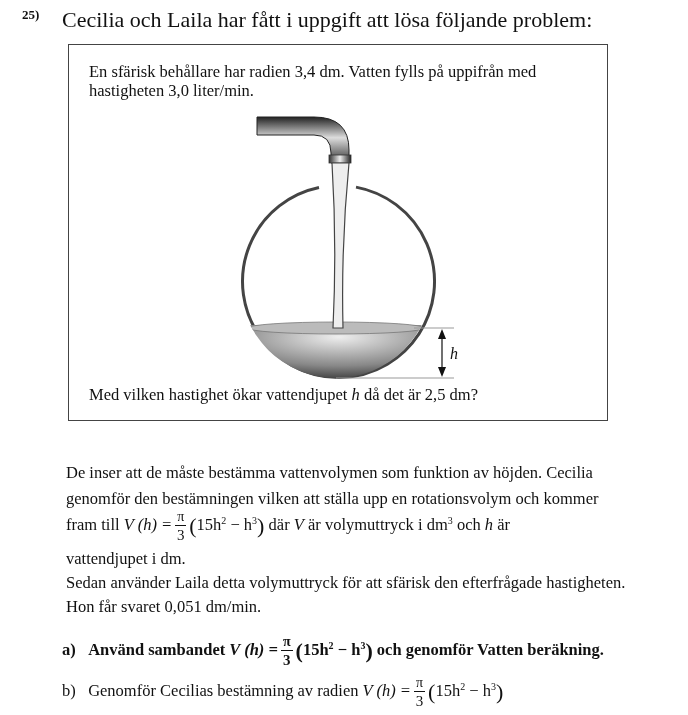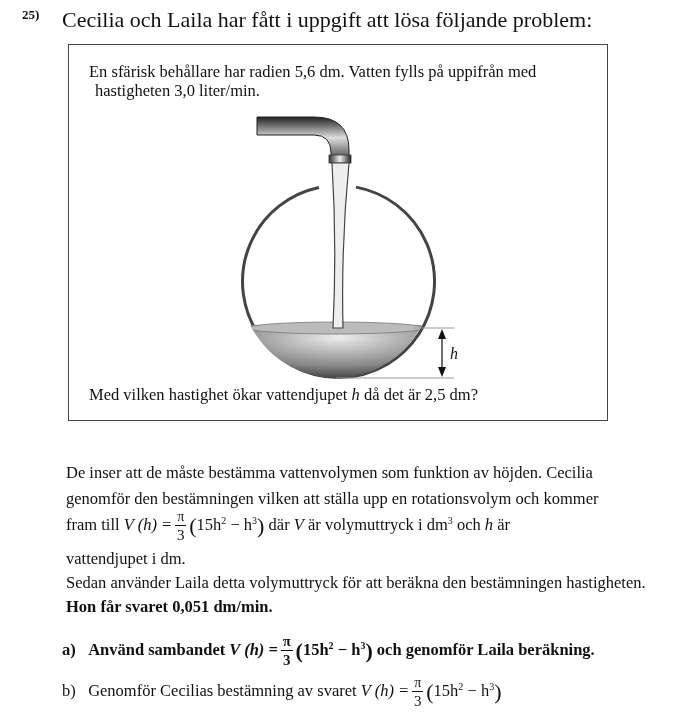--- a/index.html
+++ b/index.html
@@ -5,40 +5,40 @@
   html, body { margin:0; padding:0; background:#fff; }
   body { width:688px; height:715px; position:relative; overflow:hidden;
          font-family:"Liberation Serif", "DejaVu Serif", serif; color:#111; }
   .abs { position:absolute; white-space:nowrap; }
   .qnum { left:22px; top:7px; font-size:13px; font-weight:bold; }
   .intro { left:62px; top:7px; font-size:22px; }
   .box { position:absolute; left:68px; top:44px; width:540px; height:377px;
          border:1.5px solid #444; box-sizing:border-box; }
   .boxtext { font-size:16.5px; line-height:19px; }
   .t1 { left:20px; top:17px; }
-  .t2 { left:20px; top:36px;margin-left:6px; }
+  .t2 { left:20px; top:36px; }
   .t3 { left:20px; top:340px; }
   .fig { position:absolute; left:0; top:0; }
   .para { font-size:16.5px; left:66px; }
   i.m { font-family:"Liberation Serif", serif; font-style:italic; }
   .mathfrac { display:inline-block; vertical-align:middle; text-align:center; line-height:1; margin:0 3px; }
   .mathfrac .num { display:block; font-size:14px; border-bottom:1px solid #111; padding:0 2px 1px; }
   .mathfrac .den { display:block; font-size:15px; padding-top:2px; }
   .paren { font-size:22px; vertical-align:middle; }
   sup { font-size:10px; }
   .label { font-size:16.5px; left:62px; }
 </style>
 </head>
 <body>
 
 <div class="abs qnum">25)</div>
 <div class="abs intro">Cecilia och Laila har fått i uppgift att lösa följande problem:</div>
 
 <div class="box">
-  <div class="abs boxtext t1">En sfärisk behållare har radien 5,6 dm. Vatten fylls på uppifrån med</div>
+  <div class="abs boxtext t1">En sfärisk behållare har radien 3,4 dm. Vatten fylls på uppifrån med</div>
   <div class="abs boxtext t2">hastigheten 3,0 liter/min.</div>
 
   <svg class="fig" width="540" height="377">
     <defs>
       <linearGradient id="pipeG" x1="0" y1="0" x2="0" y2="1">
         <stop offset="0" stop-color="#222"></stop>
         <stop offset="0.45" stop-color="#ddd"></stop>
         <stop offset="1" stop-color="#333"></stop>
       </linearGradient>
       <linearGradient id="pipeV" x1="0" y1="0" x2="1" y2="0">
@@ -80,21 +80,21 @@
     <span>Med vilken hastighet ökar vattendjupet </span><i class="m">h</i><span> då det är 2,5 dm?</span>
   </div>
 </div>
 
 <div class="abs para" style="top:463px;">De inser att de måste bestämma vattenvolymen som funktion av höjden. Cecilia</div>
 <div class="abs para" style="top:489px;">genomför den bestämningen vilken att ställa upp en rotationsvolym och kommer</div>
 <div class="abs para" style="top:510px;">
   <span>fram till </span><span><i class="m">V (h) =</i><span class="mathfrac"><span class="num">π</span><span class="den">3</span></span><span class="paren">(</span><span>15h</span><sup>2</sup><span> − h</span><sup>3</sup><span class="paren">)</span></span><span> där </span><i class="m">V</i><span> är volymuttryck i dm</span><sup>3</sup><span> och </span><i class="m">h</i><span> är</span>
 </div>
 <div class="abs para" style="top:549px;">vattendjupet i dm.</div>
-<div class="abs para" style="top:573px;">Sedan använder Laila detta volymuttryck för att beräkna den bestämningen hastigheten.</div>
-<div class="abs para" style="top:597px;font-weight:bold;">Hon får svaret 0,051 dm/min.</div>
+<div class="abs para" style="top:573px;">Sedan använder Laila detta volymuttryck för att sfärisk den efterfrågade hastigheten.</div>
+<div class="abs para" style="top:597px;">Hon får svaret 0,051 dm/min.</div>
 
 <div class="abs label" style="top:635px;font-weight:bold;">
-  <span>a)</span>&nbsp;&nbsp;&nbsp;<span>Använd sambandet </span><span><i class="m">V (h) =</i><span class="mathfrac"><span class="num">π</span><span class="den">3</span></span><span class="paren">(</span><span>15h</span><sup>2</sup><span> − h</span><sup>3</sup><span class="paren">)</span></span><span> och genomför Laila beräkning.</span>
+  <span>a)</span>&nbsp;&nbsp;&nbsp;<span>Använd sambandet </span><span><i class="m">V (h) =</i><span class="mathfrac"><span class="num">π</span><span class="den">3</span></span><span class="paren">(</span><span>15h</span><sup>2</sup><span> − h</span><sup>3</sup><span class="paren">)</span></span><span> och genomför Vatten beräkning.</span>
 </div>
 <div class="abs label" style="top:676px;">
-  <span>b)</span>&nbsp;&nbsp;&nbsp;<span>Genomför Cecilias bestämning av svaret </span><span><i class="m">V (h) =</i><span class="mathfrac"><span class="num">π</span><span class="den">3</span></span><span class="paren">(</span><span>15h</span><sup>2</sup><span> − h</span><sup>3</sup><span class="paren">)</span></span>
+  <span>b)</span>&nbsp;&nbsp;&nbsp;<span>Genomför Cecilias bestämning av radien </span><span><i class="m">V (h) =</i><span class="mathfrac"><span class="num">π</span><span class="den">3</span></span><span class="paren">(</span><span>15h</span><sup>2</sup><span> − h</span><sup>3</sup><span class="paren">)</span></span>
 </div>
 
 </body></html>

